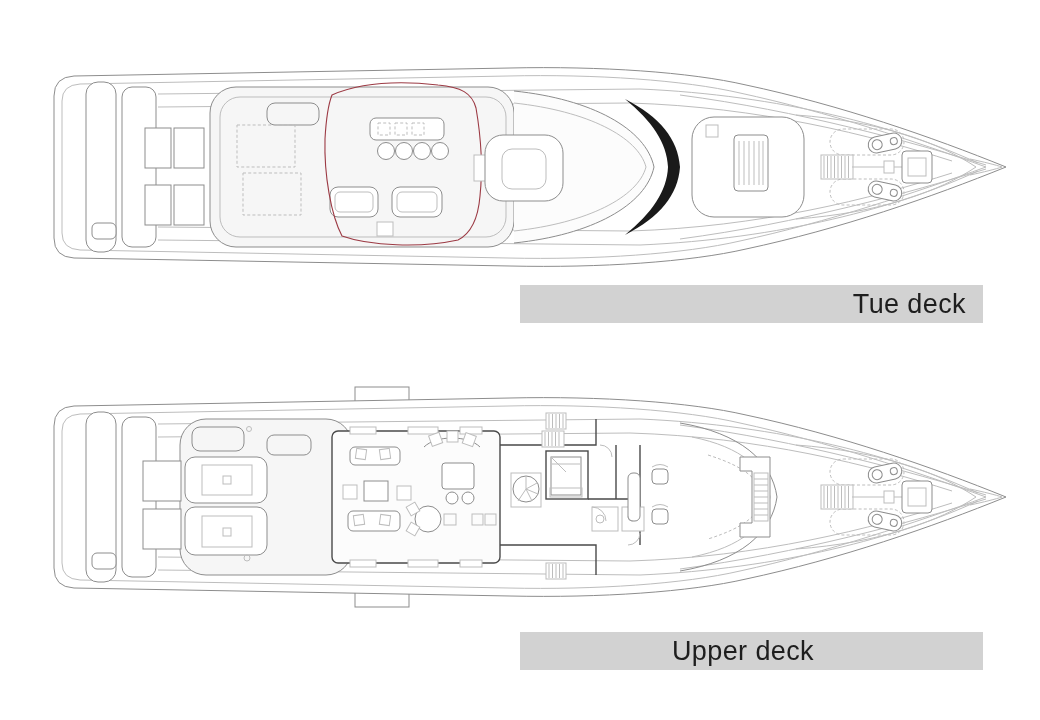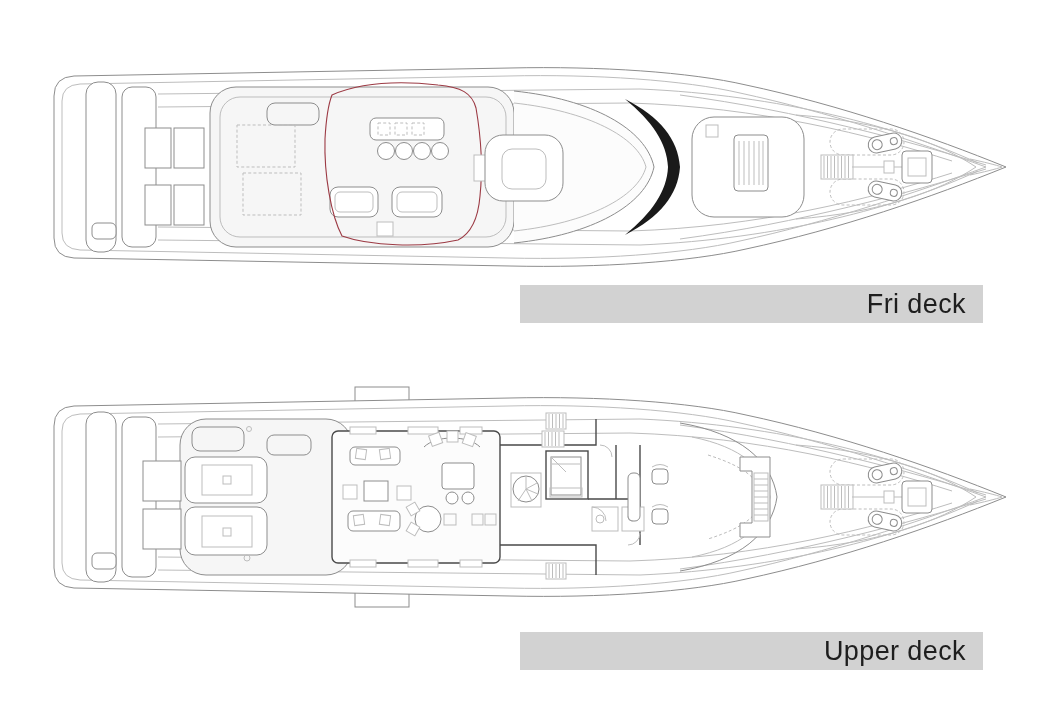--- a/index.html
+++ b/index.html
@@ -11,21 +11,21 @@
   .plan{position:absolute;}
   .deck-label{
     position:absolute;left:520px;width:463px;height:38px;
     background:var(--label_bar_bg,#d2d2d2);
     color:var(--label_text,#1e1e1e);
     font-size:27px;line-height:38px;font-weight:500;letter-spacing:.4px;
     text-align:right;padding-right:17px;box-sizing:border-box;
     white-space:nowrap;
   }
   .label-sun{top:285px;}
-  .label-upper{top:632px;}
+  .label-upper{top:632px;text-align:center;}
   
   .s1{stroke:var(--line_light,#bdbdbd);stroke-width:1;fill:none;}
   .s2{stroke:var(--line_mid,#8d8d8d);stroke-width:1;fill:none;}
   .s3{stroke:var(--line_dark,#4a4a4a);stroke-width:1.4;fill:none;}
   .fw{fill:#ffffff;}
   .fd{fill:var(--deck_fill,#f6f6f6);}
   .fr{fill:var(--room_fill,#fcfcfc);}
   .dash{stroke-dasharray:3 2.2;}
   .red{stroke:var(--accent_red,#9c3a44);stroke-width:1.1;fill:none;}
   .blk{fill:var(--windshield_black,#1a1a1a);stroke:none;}
@@ -145,21 +145,21 @@
 
       <g>
         <rect class="s2 fw" x="652" y="62" width="112" height="100" rx="22"></rect>
         <rect class="s2 fw" x="694" y="80" width="34" height="56" rx="4"></rect>
         <path class="s1" d="M699,86 V130 M704,86 V130 M709,86 V130 M714,86 V130 M719,86 V130 M723,86 V130"></path>
         <rect class="s1 fw" x="666" y="70" width="12" height="12"></rect>
       </g>
     </g>
   </svg>
 
-  <div class="deck-label label-sun">Fri deck</div>
+  <div class="deck-label label-sun">Tue deck</div>
 
   <svg class="plan" style="left:40px;top:385px" width="975" height="225" viewBox="0 0 975 225">
 
     <rect class="s2 fw" x="315" y="2" width="54" height="22"></rect>
     <rect class="s2 fw" x="315" y="200" width="54" height="22"></rect>
 
     <use href="#hull-shared"></use>
 
     <g>
 

